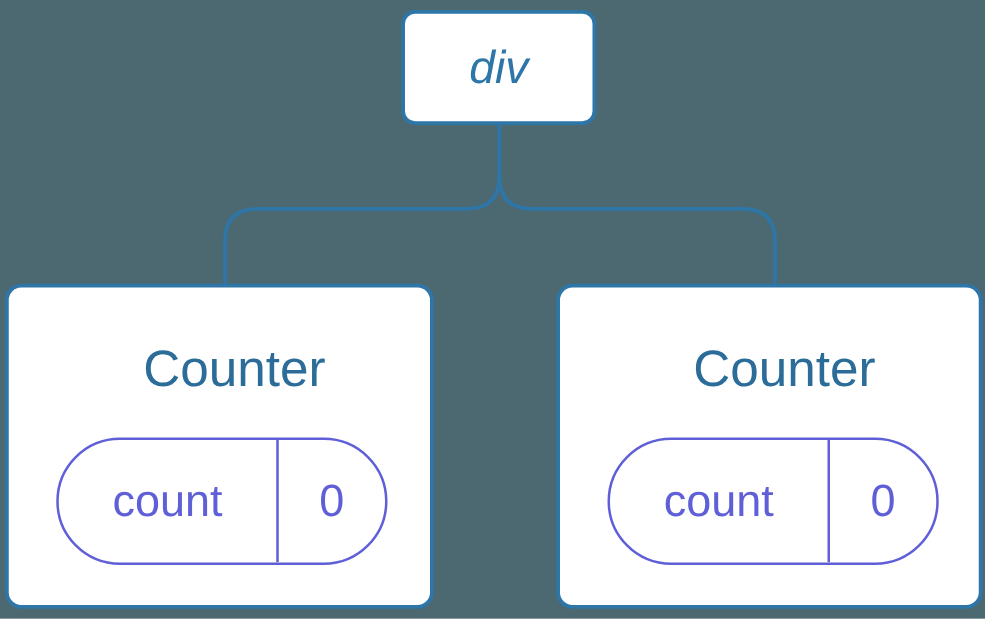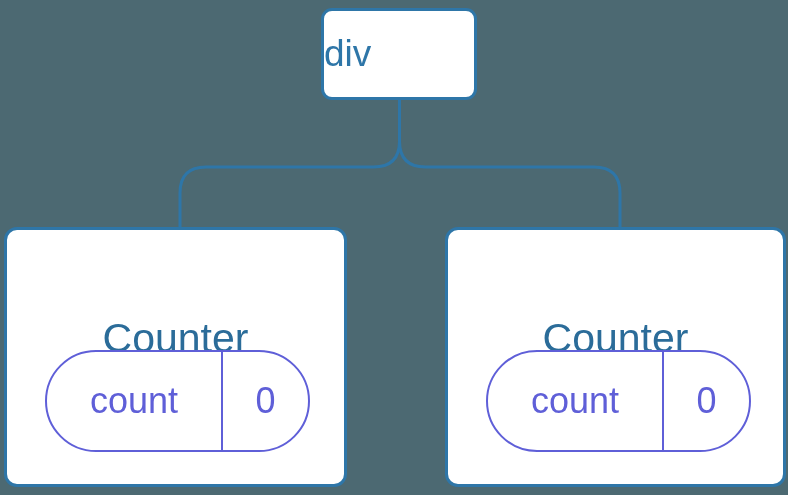--- a/index.html
+++ b/index.html
@@ -25,47 +25,47 @@
   .node-root {
     position: absolute;
     left: 321px; top: 8px;
     width: 156px; height: 92px;
     box-sizing: border-box;
     background: var(--box-bg, #ffffff);
     border: 3px solid var(--line-blue, #2e76a8);
     border-radius: 11px;
     display: flex;
     align-items: center;
-    justify-content: flex-start;
+    justify-content: center;
+    font-style: italic;
   }
   .node-root-label {
     font-size: 37px;
     font-weight: 500;
     color: var(--line-blue, #2e76a8);
   }
   .card {
     position: absolute;
     top: 227px;
     height: 260px;
     box-sizing: border-box;
     background: var(--box-bg, #ffffff);
     border: 3px solid var(--line-blue, #2e76a8);
     border-radius: 13px;
   }
   .card-left  { left: 4px;   width: 343px; }
   .card-right { left: 445px; width: 341px; }
   .card-title {
     position: absolute;
-    top: 42px; left: 0;
+    top: 42px; left: 12px;
     width: 100%;
     text-align: center;
     font-size: 41px;
     font-weight: 500;
     color: var(--title-blue, #2b6c99);
-    margin-top: 43px;
   }
   .state-pill {
     position: absolute;
     left: 38px; top: 120px;
     width: 265px; height: 102px;
     box-sizing: border-box;
     border: 2px solid var(--purple, #5f5fd8);
     border-radius: 51px;
     display: flex;
     color: var(--purple, #5f5fd8);

